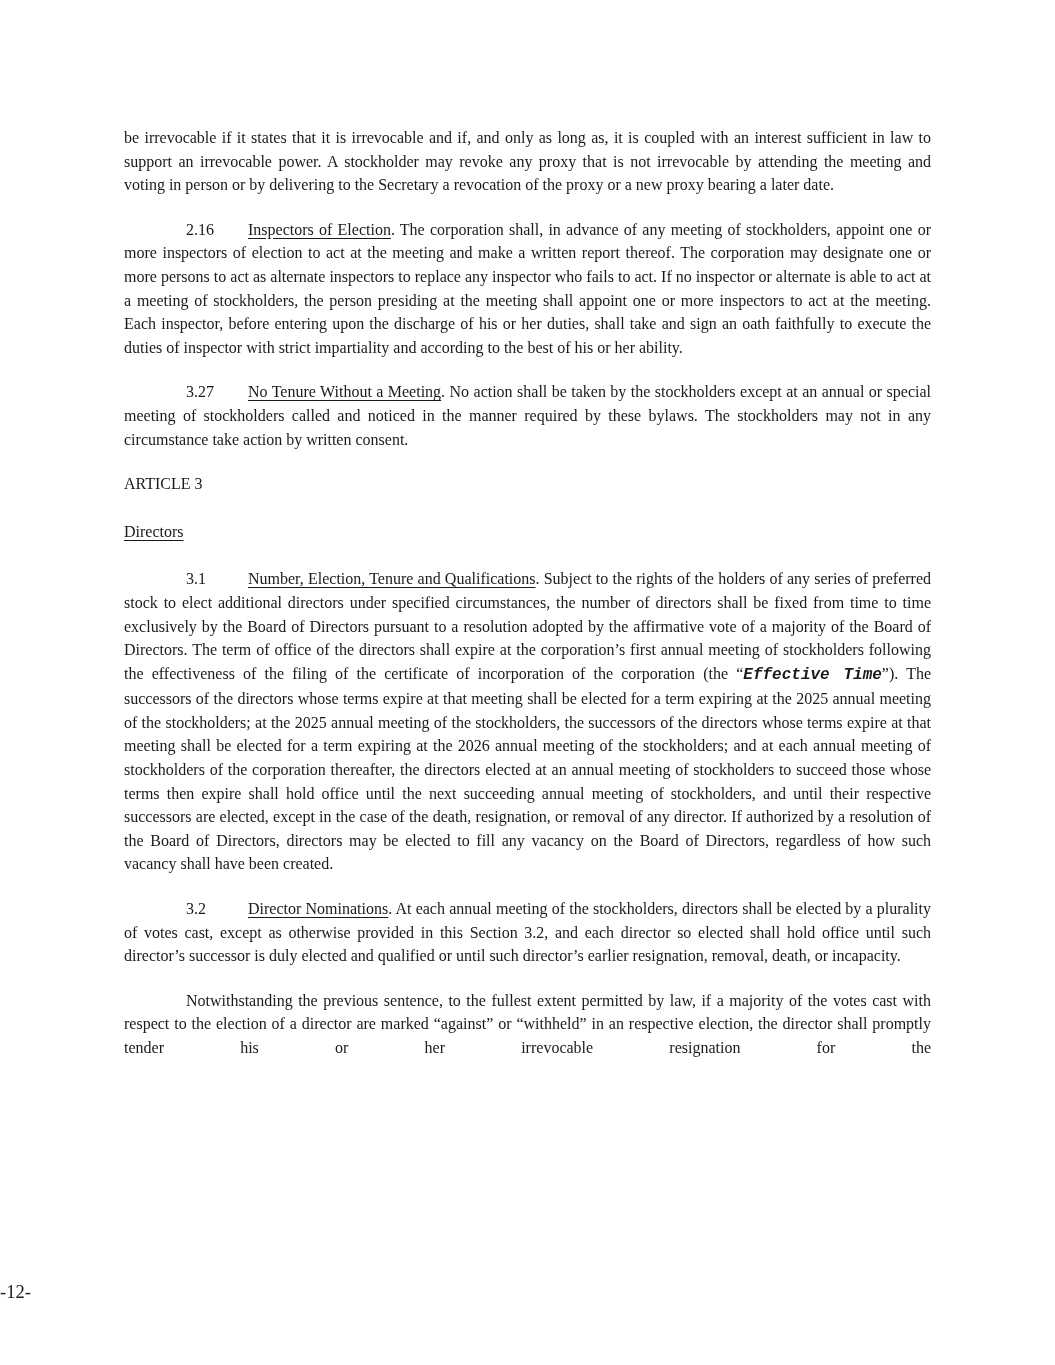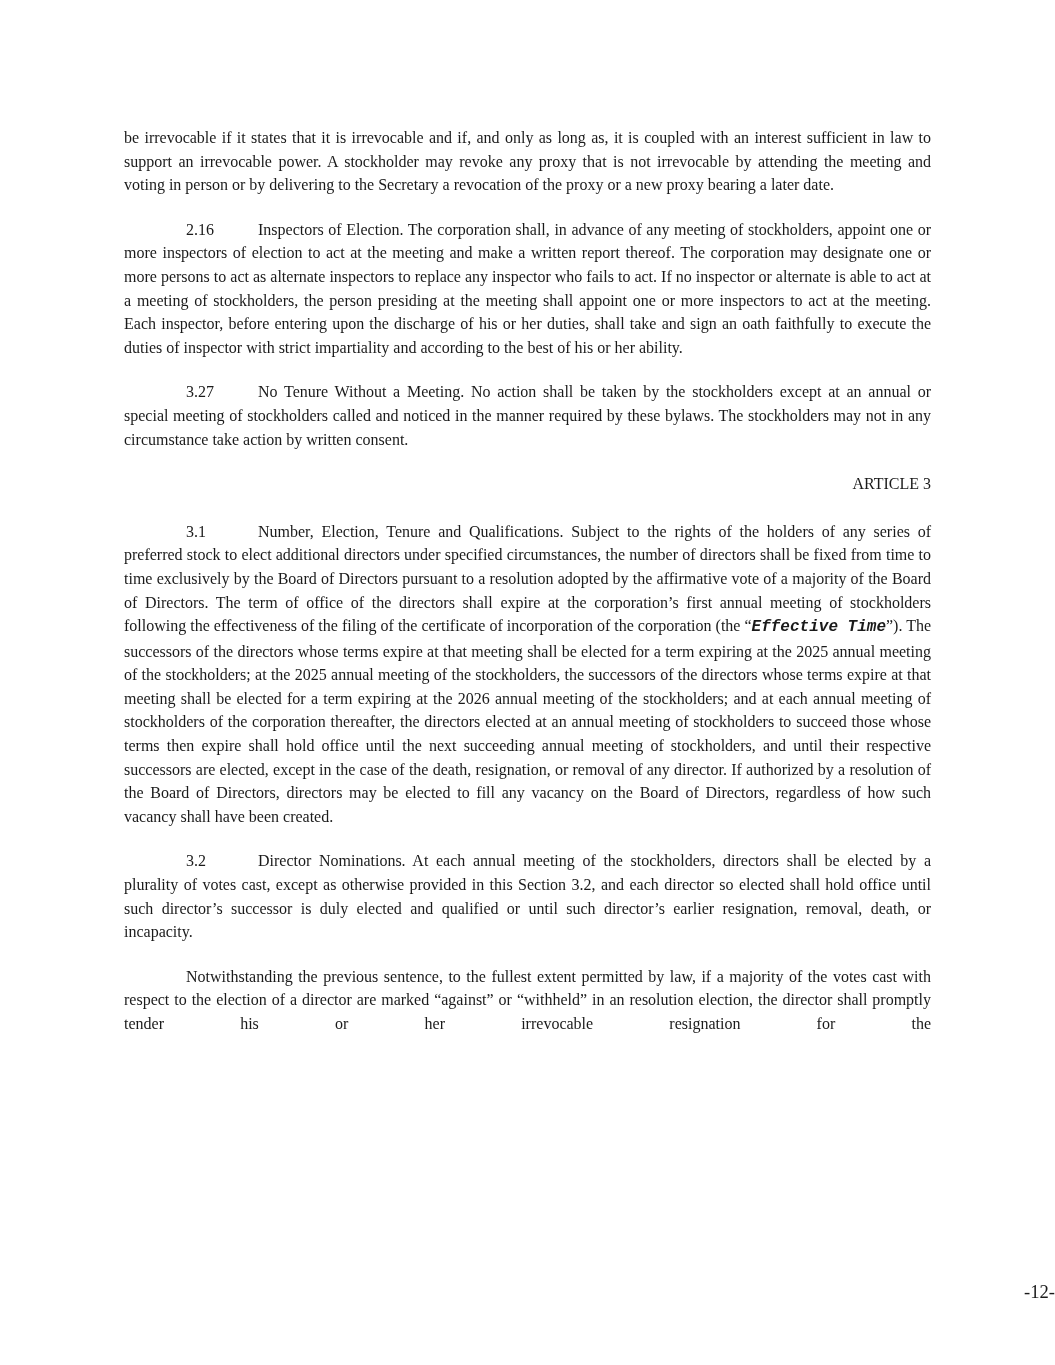--- a/index.html
+++ b/index.html
@@ -30,57 +30,58 @@
     }
     .indent {
       text-indent: 62px;
     }
     .sec-num {
       display: inline-block;
       width: 62px;
       text-indent: 0;
     }
     .heading-u {
+      text-decoration: underline;
       text-underline-offset: 3px;
-      margin-left: 10px;
     }
     .center {
-      text-align: right;
+      text-align: left;
       margin: 0 0 24px 0;
     }
     .bi {
       font-weight: bold;
       font-style: italic;
       font-family: Liberation Mono, monospace;
     }
     .page-num {
       position: absolute;
       top: 1281px;
       left: 0;
       width: 1055px;
-      text-align: right;
+      text-align: left;
       font-size: 18.6px;
       font-family: "Liberation Serif", serif;
     }
   </style>
 </head>
 <body>
 
 <div class="page">
 
   <p class="para">be irrevocable if it states that it is irrevocable and if, and only as long as, it is coupled with an interest sufficient in law to support an irrevocable power. A stockholder may revoke any proxy that is not irrevocable by attending the meeting and voting in person or by delivering to the Secretary a revocation of the proxy or a new proxy bearing a later date.</p>
 
   <p class="para indent"><span class="sec-num">2.16</span><span class="heading-u">Inspectors of Election</span><span>.  The corporation shall, in advance of any meeting of stockholders, appoint one or more inspectors of election to act at the meeting and make a written report thereof.  The corporation may designate one or more persons to act as alternate inspectors to replace any inspector who fails to act.  If no inspector or alternate is able to act at a meeting of stockholders, the person presiding at the meeting shall appoint one or more inspectors to act at the meeting.  Each inspector, before entering upon the discharge of his or her duties, shall take and sign an oath faithfully to execute the duties of inspector with strict impartiality and according to the best of his or her ability.</span></p>
 
   <p class="para indent"><span class="sec-num">3.27</span><span class="heading-u">No Tenure Without a Meeting</span><span>.  No action shall be taken by the stockholders except at an annual or special meeting of stockholders called and noticed in the manner required by these bylaws.  The stockholders may not in any circumstance take action by written consent.</span></p>
 
   <p class="center">ARTICLE 3</p>
 
+  <p class="center"><span class="heading-u">Directors</span></p>
 
   <p class="para indent"><span class="sec-num">3.1</span><span class="heading-u">Number, Election, Tenure and Qualifications</span><span>.  Subject to the rights of the holders of any series of preferred stock to elect additional directors under specified circumstances, the number of directors shall be fixed from time to time exclusively by the Board of Directors pursuant to a resolution adopted by the affirmative vote of a majority of the Board of Directors. The term of office of the directors shall expire at the corporation’s first annual meeting of stockholders following the effectiveness of the filing of the certificate of incorporation of the corporation (the “</span><span class="bi">Effective Time</span><span>”). The successors of the directors whose terms expire at that meeting shall be elected for a term expiring at the 2025 annual meeting of the stockholders; at the 2025 annual meeting of the stockholders, the successors of the directors whose terms expire at that meeting shall be elected for a term expiring at the 2026 annual meeting of the stockholders; and at each annual meeting of stockholders of the corporation thereafter, the directors elected at an annual meeting of stockholders to succeed those whose terms then expire shall hold office until the next succeeding annual meeting of stockholders, and until their respective successors are elected, except in the case of the death, resignation, or removal of any director. If authorized by a resolution of the Board of Directors, directors may be elected to fill any vacancy on the Board of Directors, regardless of how such vacancy shall have been created.</span></p>
 
   <p class="para indent"><span class="sec-num">3.2</span><span class="heading-u">Director Nominations</span><span>.  At each annual meeting of the stockholders, directors shall be elected by a plurality of votes cast, except as otherwise provided in this Section 3.2, and each director so elected shall hold office until such director’s successor is duly elected and qualified or until such director’s earlier resignation, removal, death, or incapacity.</span></p>
 
-  <p class="para indent" style="text-align-last: justify;">Notwithstanding the previous sentence, to the fullest extent permitted by law, if a majority of the votes cast with respect to the election of a director are marked “against” or “withheld” in an resolution election, the director shall promptly tender his or her irrevocable resignation for the</p>
+  <p class="para indent" style="text-align-last: justify;">Notwithstanding the previous sentence, to the fullest extent permitted by law, if a majority of the votes cast with respect to the election of a director are marked “against” or “withheld” in an respective election, the director shall promptly tender his or her irrevocable resignation for the</p>
 
 </div>
 
 <div class="page-num">-12-</div>
 
 </body></html>

